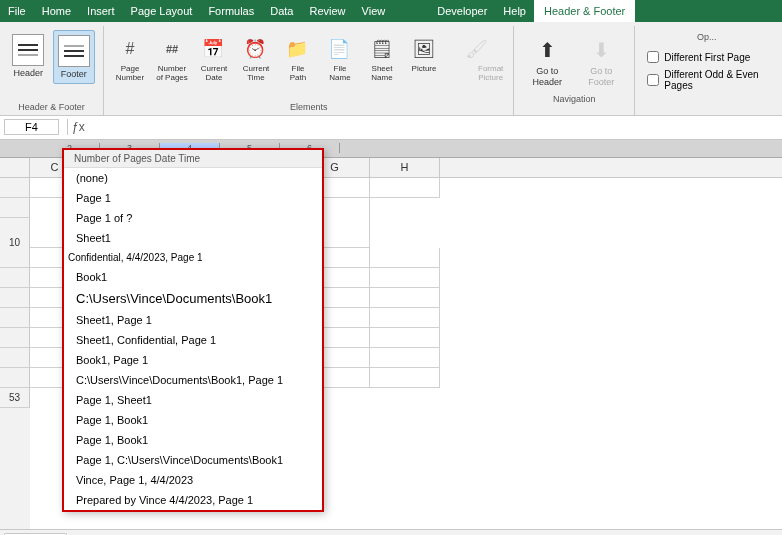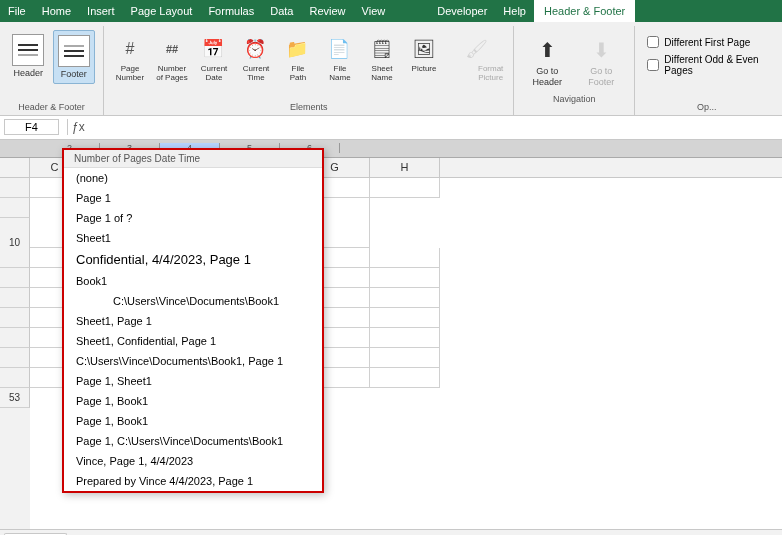--- a/index.html
+++ b/index.html
@@ -98,31 +98,31 @@
         </div>
         <div style="display:flex; flex-direction:column; align-items:center; padding:4px 8px; cursor:pointer; border-radius:2px; min-width:50px; font-size:9px; color:#aaa;">
           <div style="width:32px; height:32px; display:flex; align-items:center; justify-content:center; font-size:20px; opacity:0.4;">⬇</div>
           <span style="font-size:9px; text-align:center; line-height:1.2; color:#aaa;">Go to<br>Footer</span>
         </div>
       </div>
       <div style="font-size:9px; color:#555; text-align:center; padding-bottom:11px; margin-top:2px;">Navigation</div>
     </div>
 
     <div style="display:flex; flex-direction:column; padding:4px 12px 0;">
+      <div style="font-size:9px; color:#555; text-align:center; padding-bottom:3px; margin-top:2px;">Op...</div>
       <div style="display:flex; flex-direction:column; gap:6px; flex:1; padding-top:6px;">
         <label style="display:flex; align-items:center; gap:5px; font-size:10px; cursor:pointer;">
           <input type="checkbox" style="width: 12px; height: 12px;">
           <span>Different First Page</span>
         </label>
         <label style="display:flex; align-items:center; gap:5px; font-size:10px; cursor:pointer;">
           <input type="checkbox" style="width: 12px; height: 12px;">
           <span>Different Odd &amp; Even Pages</span>
         </label>
       </div>
-      <div style="font-size:9px; color:#555; text-align:center; padding-bottom:3px; margin-top:2px;">Op...</div>
     </div>
 
   </div>
 </div>
 
 <div style="display:flex; align-items:center; height:24px; border-bottom:1px solid #c8c8c8; background:#fff;">
   <input style="width: 55px; border: 1px solid rgb(200, 200, 200); margin: 10px 4px; padding: 1px 4px; font-size: 11px; text-align: center; font-family: inherit;" value="F4">
   <div style="width:1px; height:16px; background:#c8c8c8; margin:0 4px;"></div>
   <div style="font-size:12px; color:#555; margin-right:4px;">ƒx</div>
   <input style="flex: 1 1 0%; border: none; outline: none; font-size: 11px; padding: 0px 4px; font-family: inherit;" value="">
@@ -252,25 +252,26 @@
     <div style="padding:2px 14px; border:1px solid #c8c8c8; border-bottom:none; background:#fff; font-size:10px; cursor:pointer; border-radius:2px 2px 0 0; font-weight:bold;">Sheet1</div>
   </div>
 
   <div style="position:absolute; top:8px; left:62px; width:262px; background:#fff; border:2px solid #cc0000; box-shadow:2px 2px 8px rgba(0,0,0,0.25); z-index:100;">
     <div style="background:#f0f0f0; padding:3px 10px; font-size:10px; color:#555; border-bottom:1px solid #ddd;">Number of Pages   Date   Time</div>
     <div id="dropdown-items-container">
         <div style="padding: 4px 12px; font-size: 11px; cursor: pointer; color: rgb(0, 0, 0);">(none)</div>
         <div style="padding: 4px 12px; font-size: 11px; cursor: pointer; color: rgb(0, 0, 0);">Page 1</div>
         <div style="padding: 4px 12px; font-size: 11px; cursor: pointer; color: rgb(0, 0, 0);">Page 1 of ?</div>
         <div style="padding: 4px 12px; font-size: 11px; cursor: pointer; color: rgb(0, 0, 0);">Sheet1</div>
-        <div style="padding: 4px 12px; font-size: 13px; cursor: pointer; color: rgb(0, 0, 0);">Confidential, 4/4/2023, Page 1</div>
+        <div style="padding: 4px 4px; font-size: 10px; cursor: pointer; color: rgb(0, 0, 0);">Confidential, 4/4/2023, Page 1</div>
         <div style="padding: 4px 12px; font-size: 11px; cursor: pointer; color: rgb(0, 0, 0);">Book1</div>
-        <div style="padding: 4px 12px; font-size: 11px; cursor: pointer; color: rgb(0, 0, 0); margin-left: 37px;">C:\Users\Vince\Documents\Book1</div>
+        <div style="padding: 4px 12px; font-size: 13px; cursor: pointer; color: rgb(0, 0, 0);">C:\Users\Vince\Documents\Book1</div>
         <div style="padding: 4px 12px; font-size: 11px; cursor: pointer; color: rgb(0, 0, 0);">Sheet1, Page 1</div>
         <div style="padding: 4px 12px; font-size: 11px; cursor: pointer; color: rgb(0, 0, 0);">Sheet1,  Confidential, Page 1</div>
+        <div style="padding: 4px 12px; font-size: 11px; cursor: pointer; color: rgb(0, 0, 0);">Book1, Page 1</div>
         <div style="padding: 4px 12px; font-size: 11px; cursor: pointer; color: rgb(0, 0, 0);">C:\Users\Vince\Documents\Book1, Page 1</div>
         <div style="padding: 4px 12px; font-size: 11px; cursor: pointer; color: rgb(0, 0, 0);">Page 1, Sheet1</div>
         <div style="padding: 4px 12px; font-size: 11px; cursor: pointer; color: rgb(0, 0, 0);">Page 1, Book1</div>
         <div style="padding: 4px 12px; font-size: 11px; cursor: pointer; color: rgb(0, 0, 0);">Page 1, Book1</div>
         <div style="padding: 4px 12px; font-size: 11px; cursor: pointer; color: rgb(0, 0, 0);">Page 1, C:\Users\Vince\Documents\Book1</div>
         <div style="padding: 4px 12px; font-size: 11px; cursor: pointer; color: rgb(0, 0, 0);">Vince, Page 1, 4/4/2023</div>
         <div style="padding: 4px 12px; font-size: 11px; cursor: pointer; color: rgb(0, 0, 0);">Prepared by Vince 4/4/2023, Page 1</div>
       </div>
   </div>
 

